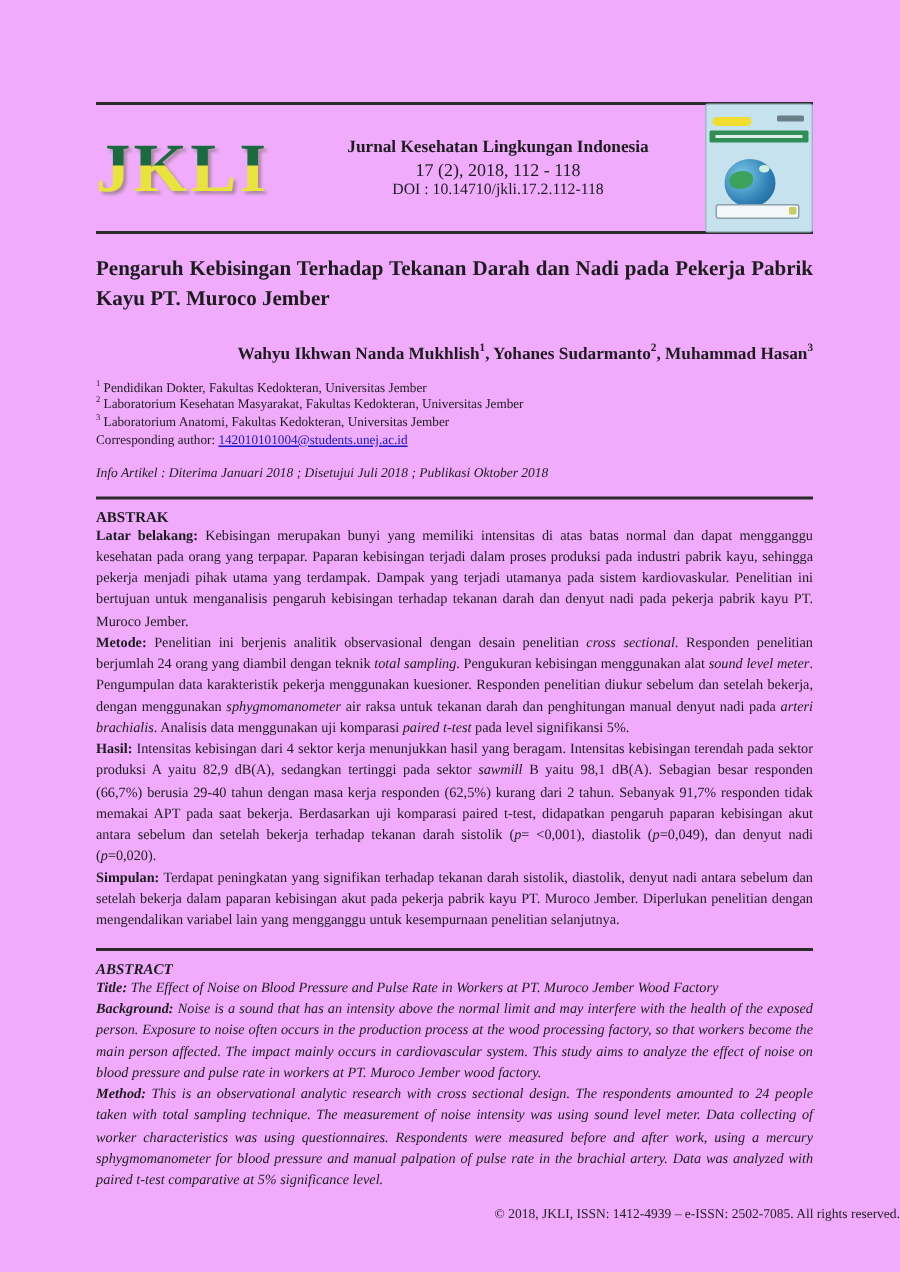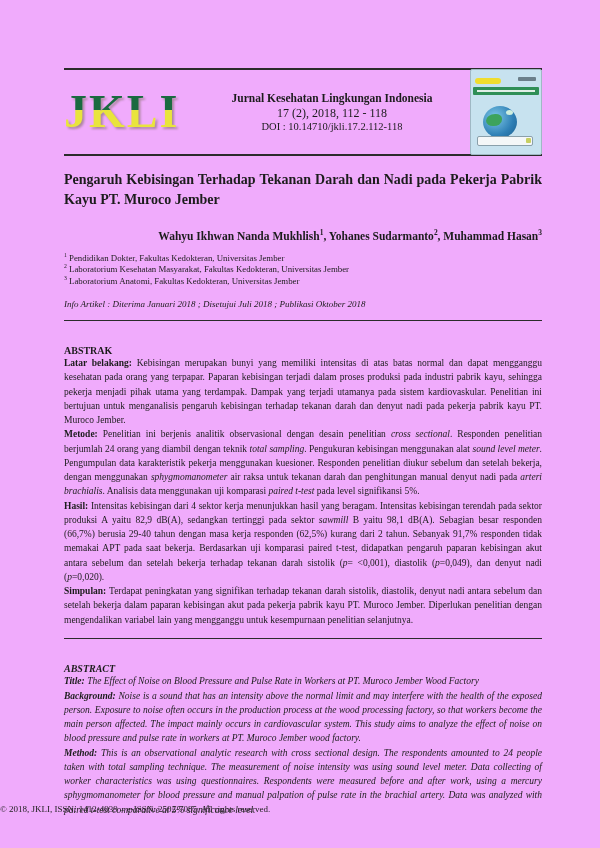--- a/index.html
+++ b/index.html
@@ -44,36 +44,36 @@
   .cover-search::after{content:"";position:absolute;right:1px;top:1px;width:5px;height:5px;background:#c7cf62;border-radius:1px;}
 
   
   .title{font-weight:bold;font-size:14px;line-height:1.42;text-align:justify;margin:14px 0 0 0;}
   .authors{font-weight:bold;font-size:11.5px;margin-top:20px;text-align:right;}
   .affils{margin-top:11px;font-size:8.8px;line-height:1.32;}
   .info-artikel{margin-top:11px;font-size:9px;font-style:italic;}
   .sep1{margin-top:11px;}
 
   
-  .section-head{font-weight:bold;font-size:10px;margin-top:24px;}
+  .section-head{font-weight:bold;font-size:10px;margin-top:7px;}
   .section-head.it{font-style:italic;}
   .paras p{margin:0;font-size:9.5px;line-height:1.5;text-align:justify;}
   .paras.italic p{font-style:italic;}
   .keywords{margin-top:13px;font-size:9.5px;}
   .sep2{margin-top:11px;}
 
   
   .b{font-weight:bold;}
   .i{font-style:italic;}
   .bi{font-weight:bold;font-style:italic;}
   .sup{vertical-align:super;font-size:0.65em;line-height:0;}
   .b.sup,.bsup{vertical-align:super;font-size:0.65em;line-height:0;font-weight:bold;}
   .link{color:#1717c9;text-decoration:underline;cursor:pointer;}
 
-  .footer{position:absolute;left:0;right:0;bottom:34px;text-align:left;font-size:9px;color:#222;}
+  .footer{position:absolute;left:0;right:0;bottom:34px;text-align:right;font-size:9px;color:#222;}
 </style>
 </head>
 <body>
 
 <div class="page">
   <div class="content">
 
     <div class="rule top-rule"></div>
 
     <div class="header">
@@ -97,20 +97,21 @@
     <div class="rule"></div>
 
     <h1 class="title">Pengaruh Kebisingan Terhadap Tekanan Darah dan Nadi pada Pekerja Pabrik Kayu PT. Muroco Jember</h1>
 
     <div class="authors"><span class="b">Wahyu Ikhwan Nanda Mukhlish</span><span class="b sup">1</span><span class="b">, Yohanes Sudarmanto</span><span class="b sup">2</span><span class="b">, Muhammad Hasan</span><span class="b sup">3</span></div>
 
     <div class="affils">
         <div><span class="sup">1</span><span> Pendidikan Dokter, Fakultas Kedokteran, Universitas Jember</span></div>
         <div><span class="sup">2</span><span> Laboratorium Kesehatan Masyarakat, Fakultas Kedokteran, Universitas Jember</span></div>
         <div><span class="sup">3</span><span> Laboratorium Anatomi, Fakultas Kedokteran, Universitas Jember</span></div>
+        <div><span>  Corresponding author: </span><span class="link">142010101004@students.unej.ac.id</span></div>
       </div>
 
     <div class="info-artikel">Info Artikel : Diterima Januari 2018 ; Disetujui Juli 2018 ; Publikasi Oktober 2018</div>
 
     <div class="rule thin sep1"></div>
 
     <div class="section-head">ABSTRAK</div>
     <div class="paras">
         <p><span class="b">Latar belakang:</span><span> Kebisingan merupakan bunyi yang memiliki intensitas di atas batas normal dan dapat mengganggu kesehatan pada orang yang terpapar. Paparan kebisingan terjadi dalam proses produksi pada industri pabrik kayu, sehingga pekerja menjadi pihak utama yang terdampak. Dampak yang terjadi utamanya pada sistem kardiovaskular. Penelitian ini bertujuan untuk menganalisis pengaruh kebisingan terhadap tekanan darah dan denyut nadi pada pekerja pabrik kayu PT. Muroco Jember.</span></p>
         <p><span class="b">Metode:</span><span> Penelitian ini berjenis analitik observasional dengan desain penelitian </span><span class="i">cross sectional</span><span>. Responden penelitian berjumlah 24 orang yang diambil dengan teknik </span><span class="i">total sampling</span><span>. Pengukuran kebisingan menggunakan alat </span><span class="i">sound level meter</span><span>. Pengumpulan data karakteristik pekerja menggunakan kuesioner. Responden penelitian diukur sebelum dan setelah bekerja, dengan menggunakan </span><span class="i">sphygmomanometer</span><span> air raksa untuk tekanan darah dan penghitungan manual denyut nadi pada </span><span class="i">arteri brachialis</span><span>. Analisis data menggunakan uji komparasi </span><span class="i">paired t-test</span><span> pada level signifikansi 5%.</span></p>

